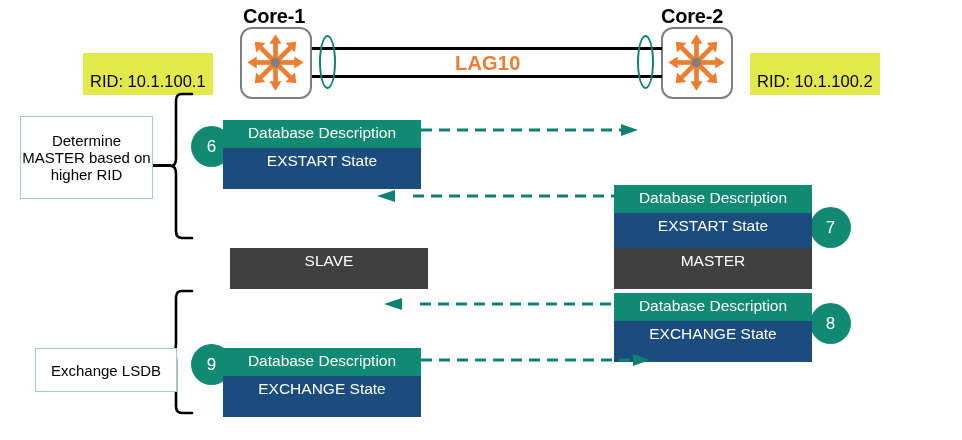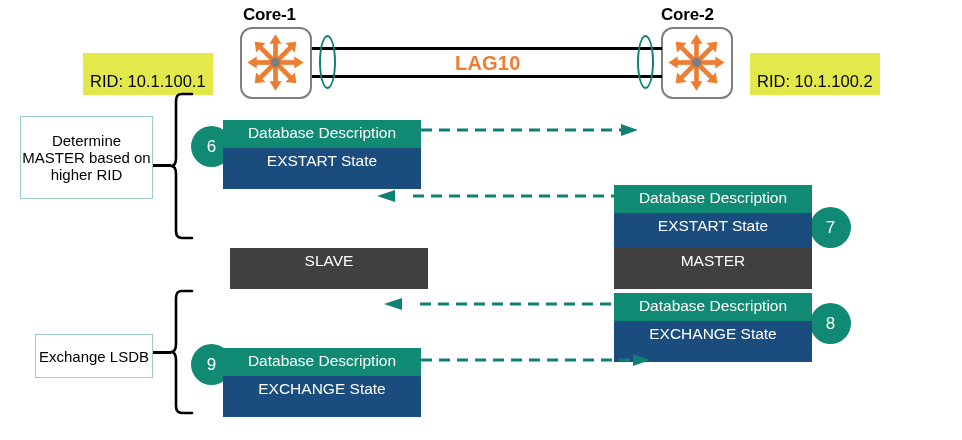--- a/index.html
+++ b/index.html
@@ -14,21 +14,21 @@
     position: relative;
     width: 962px;
     height: 440px;
     background: #ffffff;
     overflow: hidden;
   }
   .abs { position: absolute; }
 
   
   .device-label {
-    font-size: 17px;
+    font-size: 20px;
     font-weight: bold;
     color: #000000;
     letter-spacing: -0.2px;
     white-space: nowrap;
   }
   .router {
     width: 72px;
     height: 72px;
     border: 2.5px solid #7f7f7f;
     border-radius: 12px;
@@ -207,21 +207,21 @@
 
   <div class="abs bar bar-role" style="left:614px; top:248px; width:198px;">MASTER</div>
 
   <div class="abs bar bar-role" style="left:230px; top:248px; width:198px;">SLAVE</div>
 
   <svg class="abs" style="left:170px; top:289px;" width="24" height="128">
     <path d="M22,2 L12,2 Q6,2 6,9 L6,55 Q6,63 1,63 Q6,63 6,71 L6,117 Q6,124 12,124 L22,124" fill="none" stroke="#000000" stroke-width="2.6" stroke-linecap="round"></path>
   </svg>
   <div class="abs" style="left:152px; top:351px; width:19px; height:2.6px; background:#000;"></div>
 
-  <div class="abs callout" style="left:35px; top:334px; width:118px; height:44px;">
+  <div class="abs callout" style="left:35px; top:348px; width:142px; height:44px;">
     <span>Exchange LSDB</span>
   </div>
 
   <svg class="abs" style="left:384px; top:297px;" width="231" height="14">
     <line x1="36" y1="7" x2="231" y2="7" stroke="#0E8074" stroke-width="3.2" stroke-dasharray="11,7"></line>
     <polygon points="0,7 18,1 18,13" fill="#0E8074"></polygon>
   </svg>
 
   <div class="abs step-badge" style="left:810px; top:303px;">8</div>
 

